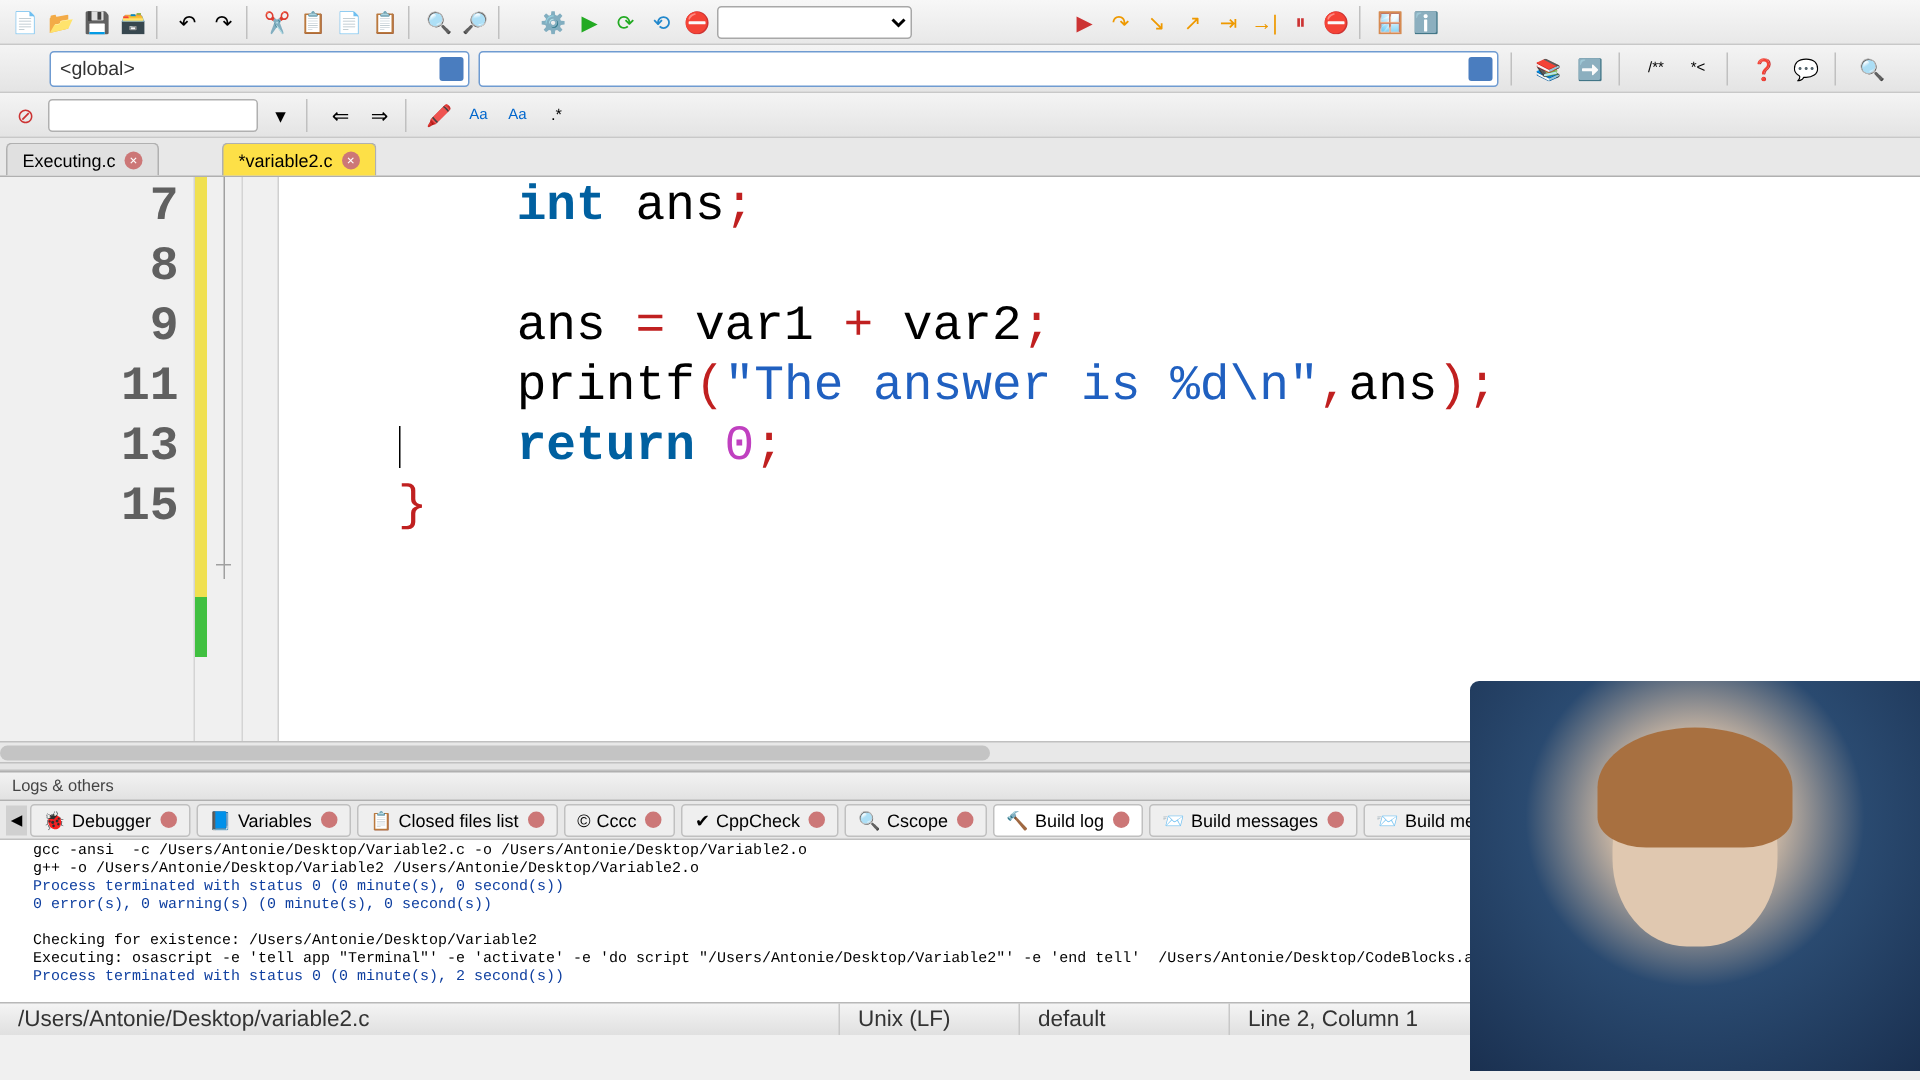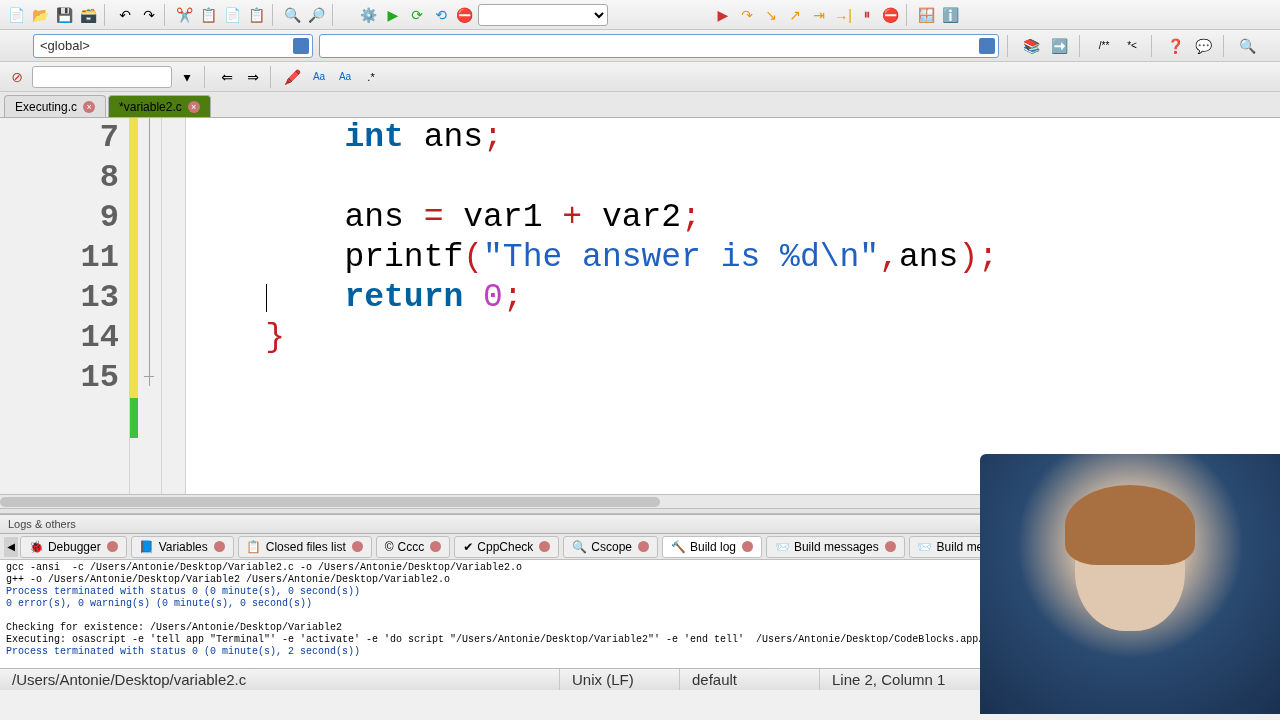--- a/index.html
+++ b/index.html
@@ -15,21 +15,21 @@
 .scope-select { width:280px; height:24px; background:#fff; border:1px solid #6f9bd1; border-radius:3px; padding:0 6px; font-size:13px; color:#333; display:flex; align-items:center; position:relative;}
 .scope-select::after { content:""; position:absolute; right:3px; top:3px; width:16px; height:16px; background:#4a7dbf; border-radius:2px;}
 .func-select { flex:1; height:24px; background:#fff; border:1px solid #6f9bd1; border-radius:3px; position:relative;}
 .func-select::after { content:""; position:absolute; right:3px; top:3px; width:16px; height:16px; background:#4a7dbf; border-radius:2px;}
 
 .toolbar3 { background:linear-gradient(#f4f4f4,#e4e4e4); border-bottom:1px solid #c8c8c8; display:flex; align-items:center; padding:4px 6px; gap:4px; height:30px;}
 .search-input { width:140px; height:22px; border:1px solid #b0b0b0; border-radius:3px; background:#fff;}
 
 .tabbar { background:#e8e8e8; display:flex; align-items:flex-end; padding:0 4px; height:26px; border-bottom:1px solid #b0b0b0;}
 .tab { display:flex; align-items:center; gap:6px; padding:4px 10px 3px 10px; font-size:12px; border:1px solid #b0b0b0; border-bottom:none; background:#e0e0e0; border-radius:4px 4px 0 0; margin-right:2px; cursor:pointer;}
-.tab.active { background:#4d7c0f;}
+.tab.active { background:#fde047;margin-left:40px;}
 .tab-close { width:12px; height:12px; border-radius:50%; background:#c77; color:#fff; font-size:9px; display:flex; align-items:center; justify-content:center; cursor:pointer;}
 
 .editor { display:flex; height:376px; background:#fff; position:relative; overflow:hidden;}
 .gutter-nums { width:130px; background:#f0f0f0; border-right:1px solid #d4d4d4; font-family:"Courier New",monospace; font-size:32px; font-weight:bold; color:#606060; text-align:right; padding-right:10px; line-height:40px;}
 .gutter-mark { width:8px; background:#f0f0f0; position:relative;}
 .mark-yellow { position:absolute; left:0; width:8px; background:#f0e050; }
 .mark-green { position:absolute; left:0; width:8px; background:#40c040; }
 .gutter-fold { width:24px; background:#f0f0f0; border-right:1px solid #d4d4d4; position:relative;}
 .fold-line { position:absolute; left:11px; width:1px; background:#a0a0a0;}
 .gutter-sep { width:24px; background:#f0f0f0; border-right:1px solid #d0d0d0;}
@@ -42,21 +42,21 @@
 .hscroll { height:14px; background:#e8e8e8; border-top:1px solid #c0c0c0; position:relative;}
 .hscroll-thumb { position:absolute; left:0; top:2px; height:10px; width:660px; background:#c4c4c4; border-radius:5px;}
 
 .log-title { background:linear-gradient(#f2f2f2,#e2e2e2); border-top:1px solid #b0b0b0; border-bottom:1px solid #b0b0b0; padding:3px 8px; font-size:11px; color:#444; height:20px;}
 .log-tabs { background:#e8e8e8; display:flex; align-items:center; padding:2px 4px; height:26px; border-bottom:1px solid #c0c0c0; gap:2px; overflow:hidden;}
 .log-nav { width:14px; height:20px; background:#d0d0d0; display:flex; align-items:center; justify-content:center; font-size:10px; cursor:pointer;}
 .ltab { display:flex; align-items:center; gap:4px; padding:3px 8px; font-size:12px; border:1px solid #c0c0c0; background:#efefef; border-radius:3px; cursor:pointer; white-space:nowrap;}
 .ltab.active { background:#fff;}
 .ltab-close { width:11px; height:11px; border-radius:50%; background:#c77; margin-left:2px;}
 
-.log-content { background:#fff; height:108px; font-family:"Courier New",monospace; font-size:10px; line-height:12px; padding:2px 6px; color:#000; overflow:hidden; white-space:pre;}
+.log-content { background:#fff; height:108px; font-family:"Courier New",monospace; font-size:10px; line-height:12px; padding:2px 22px; color:#000; overflow:hidden; white-space:pre;}
 .log-content .blue { color:#1040a0;}
 
 .status { background:linear-gradient(#f4f4f4,#e0e0e0); border-top:1px solid #b8b8b8; height:22px; display:flex; align-items:center; font-size:15px; color:#333;}
 .status-cell { padding:0 12px; border-right:1px solid #c8c8c8; height:100%; display:flex; align-items:center;}
 .status-path { flex:0 0 560px;}
 
 .webcam { position:absolute; right:0; bottom:6px; width:300px; height:260px; background:radial-gradient(circle at 50% 35%, #d8c0a8 0%, #d8c0a8 22%, #2a4a70 50%, #1a3050 100%); border-radius:6px 0 0 0; z-index:50;}
 .webcam::before{content:"";position:absolute;left:50%;top:18%;transform:translateX(-50%);width:110px;height:130px;background:#e0c8b0;border-radius:50% 50% 45% 45%;}
 .webcam::after{content:"";position:absolute;left:50%;top:12%;transform:translateX(-50%);width:130px;height:80px;background:#a87040;border-radius:60% 60% 30% 30%;}
 </style>
@@ -146,21 +146,20 @@
     </div>
   </div>
 
 <div class="editor">
   <div class="gutter-nums" id="gutter-nums">
       <div>7</div>
       <div>8</div>
       <div>9</div>
       <div>11</div>
       <div>13</div>
-      <div>14</div>
       <div>15</div>
     </div>
   <div class="gutter-mark">
     <div class="mark-yellow" style="top:0;height:280px"></div>
     <div class="mark-green" style="top:280px;height:40px"></div>
   </div>
   <div class="gutter-fold">
     <div class="fold-line" style="top:0;height:268px"></div>
     <div style="position:absolute;left:6px;top:258px;width:10px;height:1px;background:#a0a0a0"></div>
   </div>

